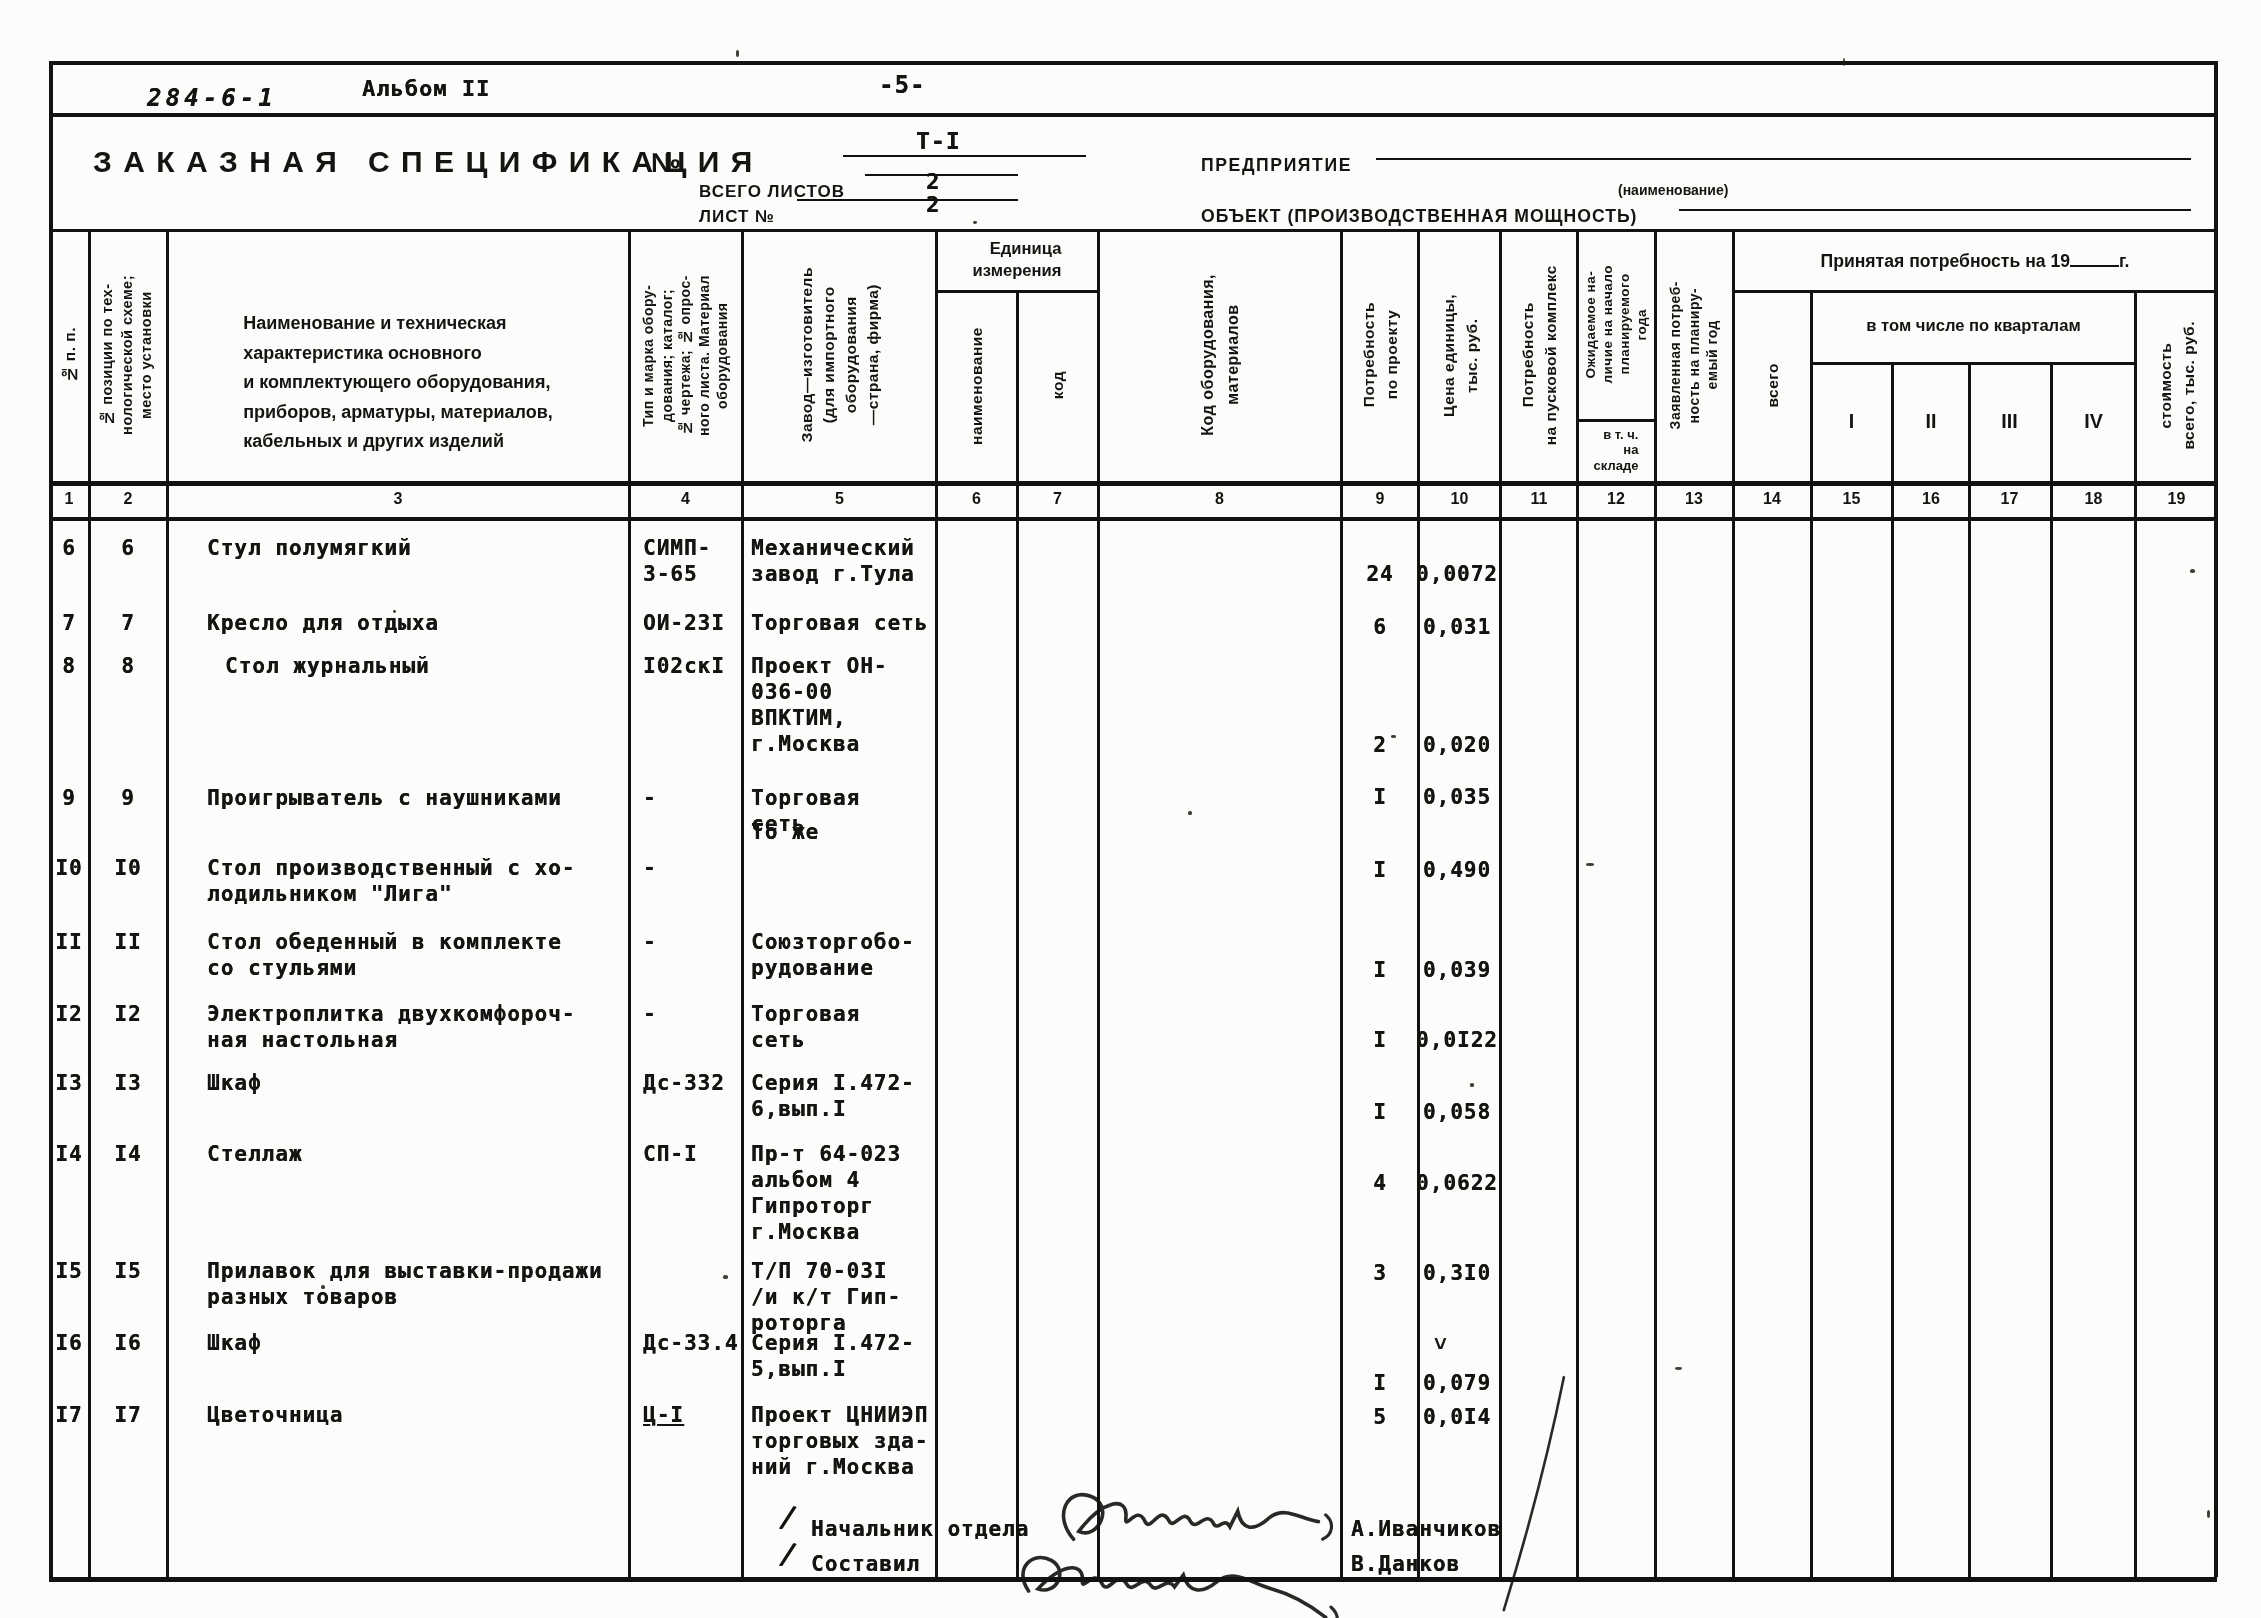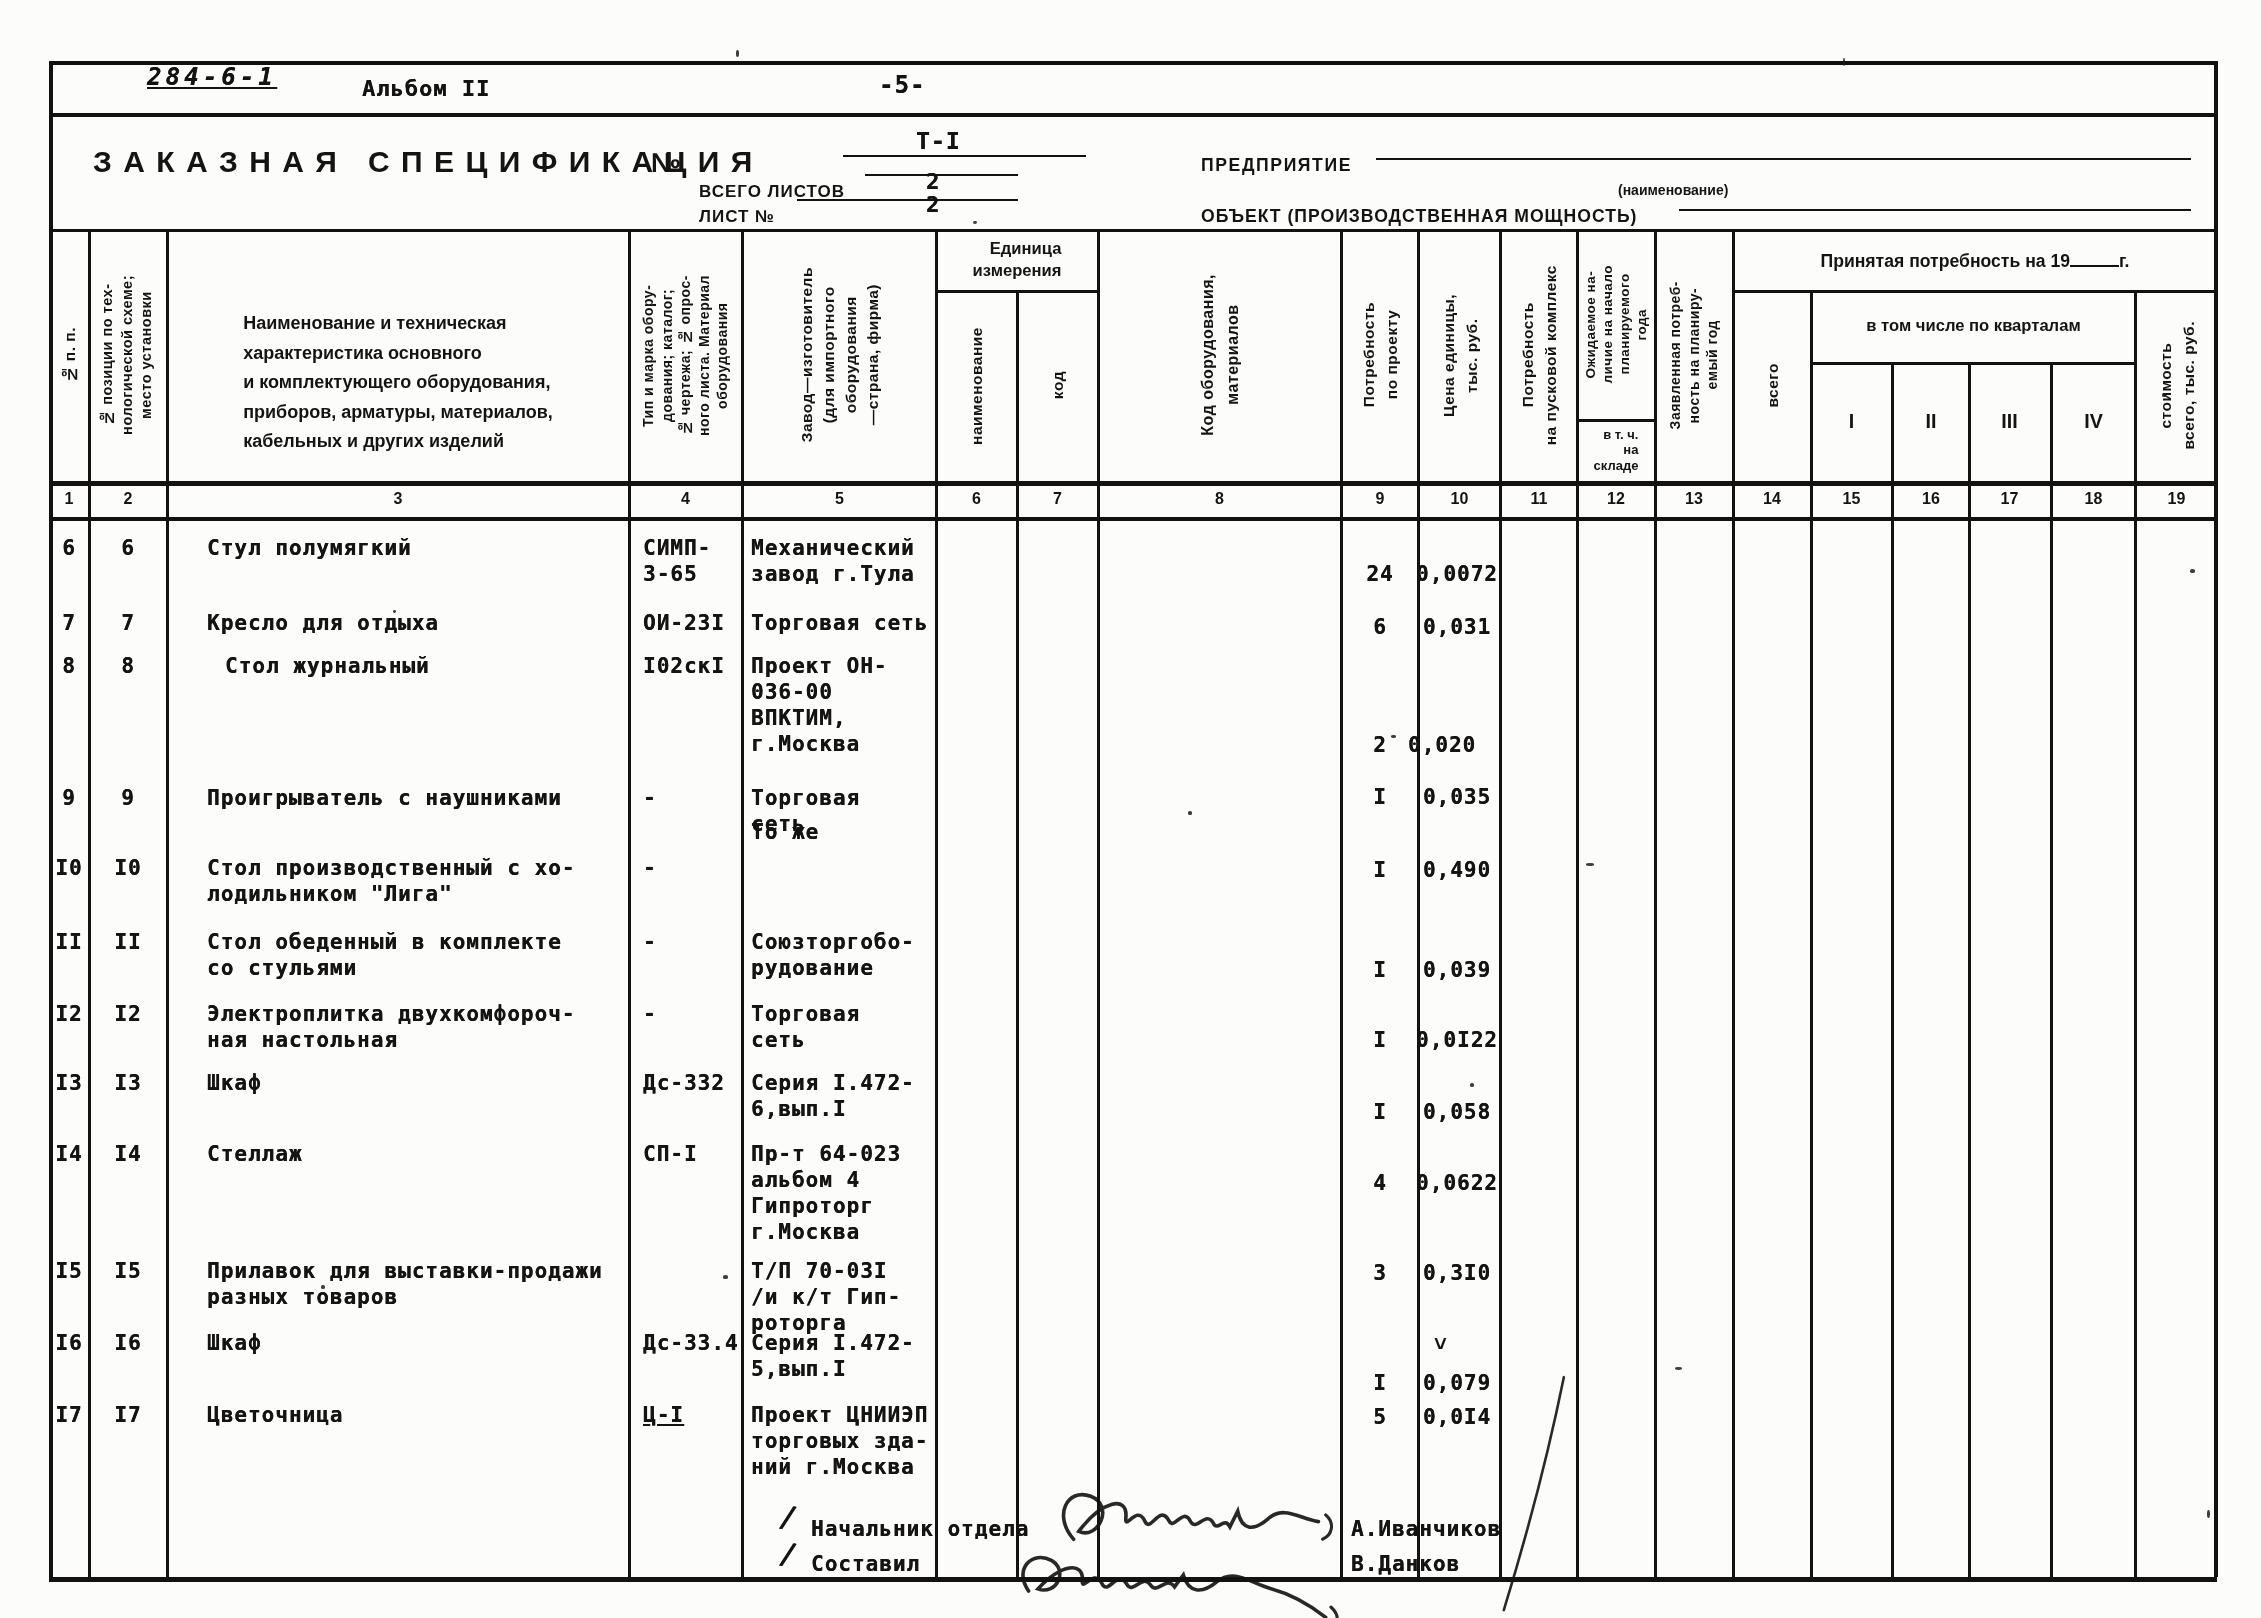--- a/index.html
+++ b/index.html
@@ -30,21 +30,21 @@
   .title-main { font-size:30px; letter-spacing:11.4px; font-weight:700; }
   .sig-svg { position:absolute; left:983px; top:1345px; }
   .num-cell { position:absolute; display:flex; align-items:center; justify-content:center;
     font-size:16px; font-weight:700; font-family:"Liberation Sans", sans-serif; }
 </style>
 </head>
 <body>
 
 <div class="page">
 
-  <div class="abs tw" style="left:147px; top:64px; font-size:24px; font-style:italic; letter-spacing:4.1px;text-decoration:underline;">284-6-1</div>
+  <div class="abs tw" style="left:147px; top:85px; font-size:24px; font-style:italic; letter-spacing:4.1px;">284-6-1</div>
   <div class="abs tw" style="left:362px; top:76px; font-size:22px;">Альбом II</div>
   <div class="abs tw" style="left:879px; top:72px; font-size:24px;">-5-</div>
 
   <div class="abs hdr title-main" style="left:93px; top:145px;">ЗАКАЗНАЯ СПЕЦИФИКАЦИЯ</div>
   <div class="abs hdr" style="left:651px; top:148px; font-size:27px;">№</div>
   <div class="abs tw" style="left:916px; top:128px; font-size:23px;">Т-I</div>
   <div class="fill" style="left:843px; top:155px; width:243px;"></div>
   <div class="abs hdr" style="left:699px; top:182px; font-size:17px; letter-spacing:1px;">ВСЕГО ЛИСТОВ</div>
   <div class="abs tw" style="left:926px; top:169px; font-size:22px;">2</div>
   <div class="fill" style="left:865px; top:174px; width:153px;"></div>
@@ -197,21 +197,21 @@
       <div class="abs tw" style="left: 1408px; top: 614px; width: 98px; text-align: center;">0,031</div>
       <div class="abs tw" style="left: 49px; top: 653px; width: 40px; text-align: center;">8</div>
       <div class="abs tw" style="left: 89px; top: 653px; width: 78px; text-align: center;">8</div>
       <div class="abs tw" style="left: 225px; top: 653px; width: 435px; text-align: left;">Стол журнальный</div>
       <div class="abs tw" style="left: 643px; top: 653px; width: 103px; text-align: left;">I02скI</div>
       <div class="abs tw" style="left: 751px; top: 653px; width: 197px; text-align: left;">Проект ОН-
 036-00
 ВПКТИМ,
 г.Москва</div>
       <div class="abs tw" style="left: 1341px; top: 732px; width: 78px; text-align: center;">2</div>
-      <div class="abs tw" style="left: 1408px; top: 732px; width: 98px; text-align: left;">0,020</div>
+      <div class="abs tw" style="left: 1408px; top: 732px; width: 98px; text-align: center;">0,020</div>
       <div class="abs tw" style="left: 49px; top: 785px; width: 40px; text-align: center;">9</div>
       <div class="abs tw" style="left: 89px; top: 785px; width: 78px; text-align: center;">9</div>
       <div class="abs tw" style="left: 207px; top: 785px; width: 435px; text-align: left;">Проигрыватель с наушниками</div>
       <div class="abs tw" style="left: 643px; top: 785px; width: 103px; text-align: left;">-</div>
       <div class="abs tw" style="left: 751px; top: 785px; width: 197px; text-align: left;">Торговая
 сеть</div>
       <div class="abs tw" style="left: 1341px; top: 784px; width: 78px; text-align: center;">I</div>
       <div class="abs tw" style="left: 1408px; top: 784px; width: 98px; text-align: center;">0,035</div>
       <div class="abs tw" style="left: 49px; top: 855px; width: 40px; text-align: center;">I0</div>
       <div class="abs tw" style="left: 89px; top: 855px; width: 78px; text-align: center;">I0</div>

